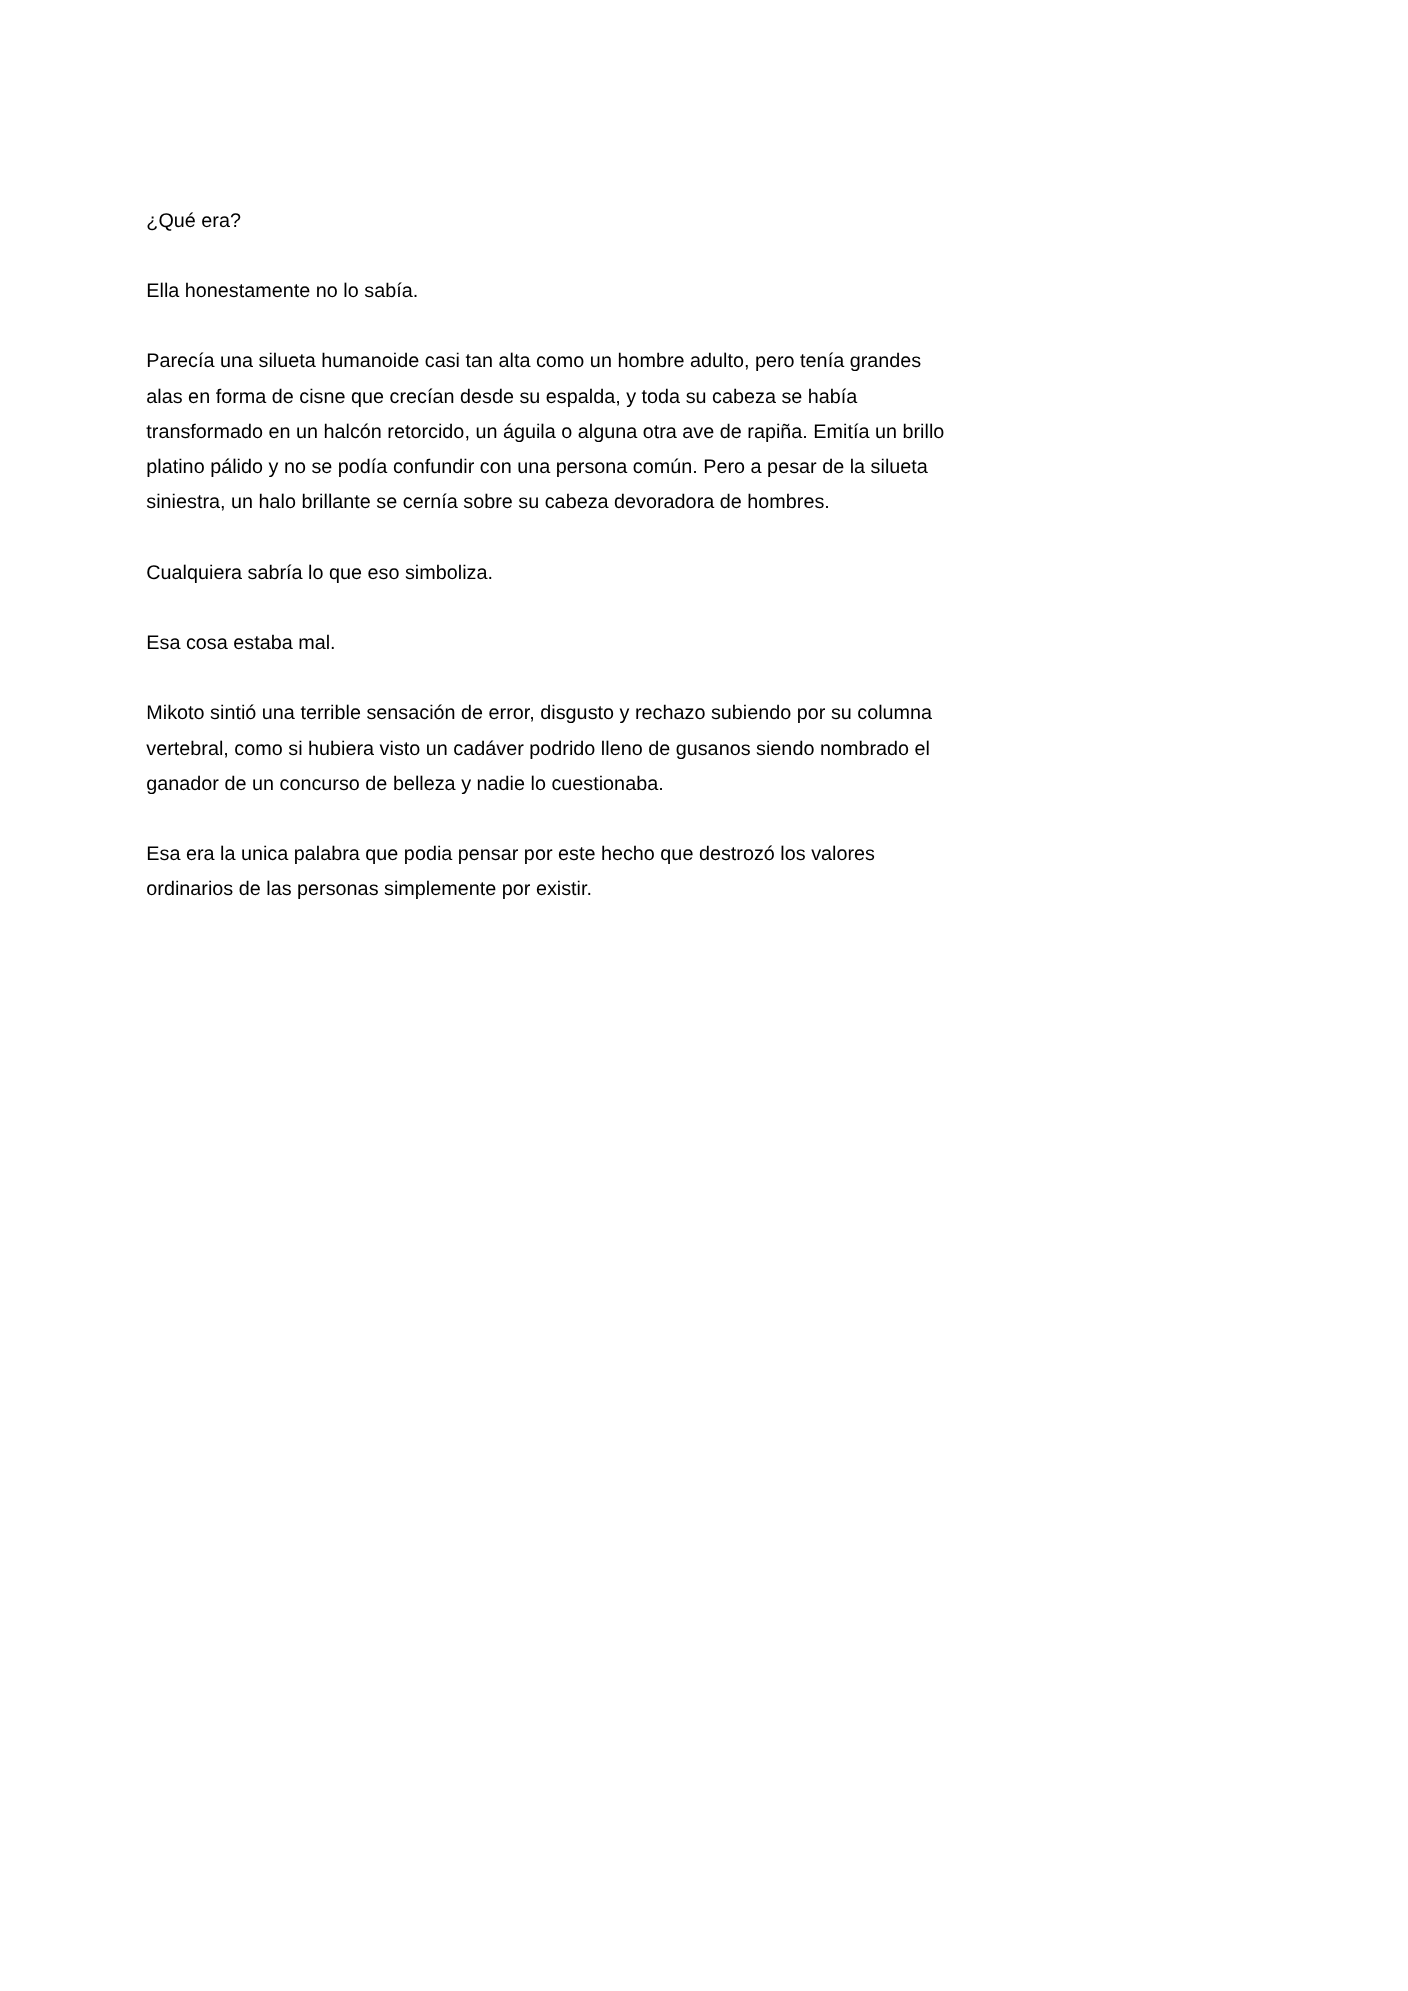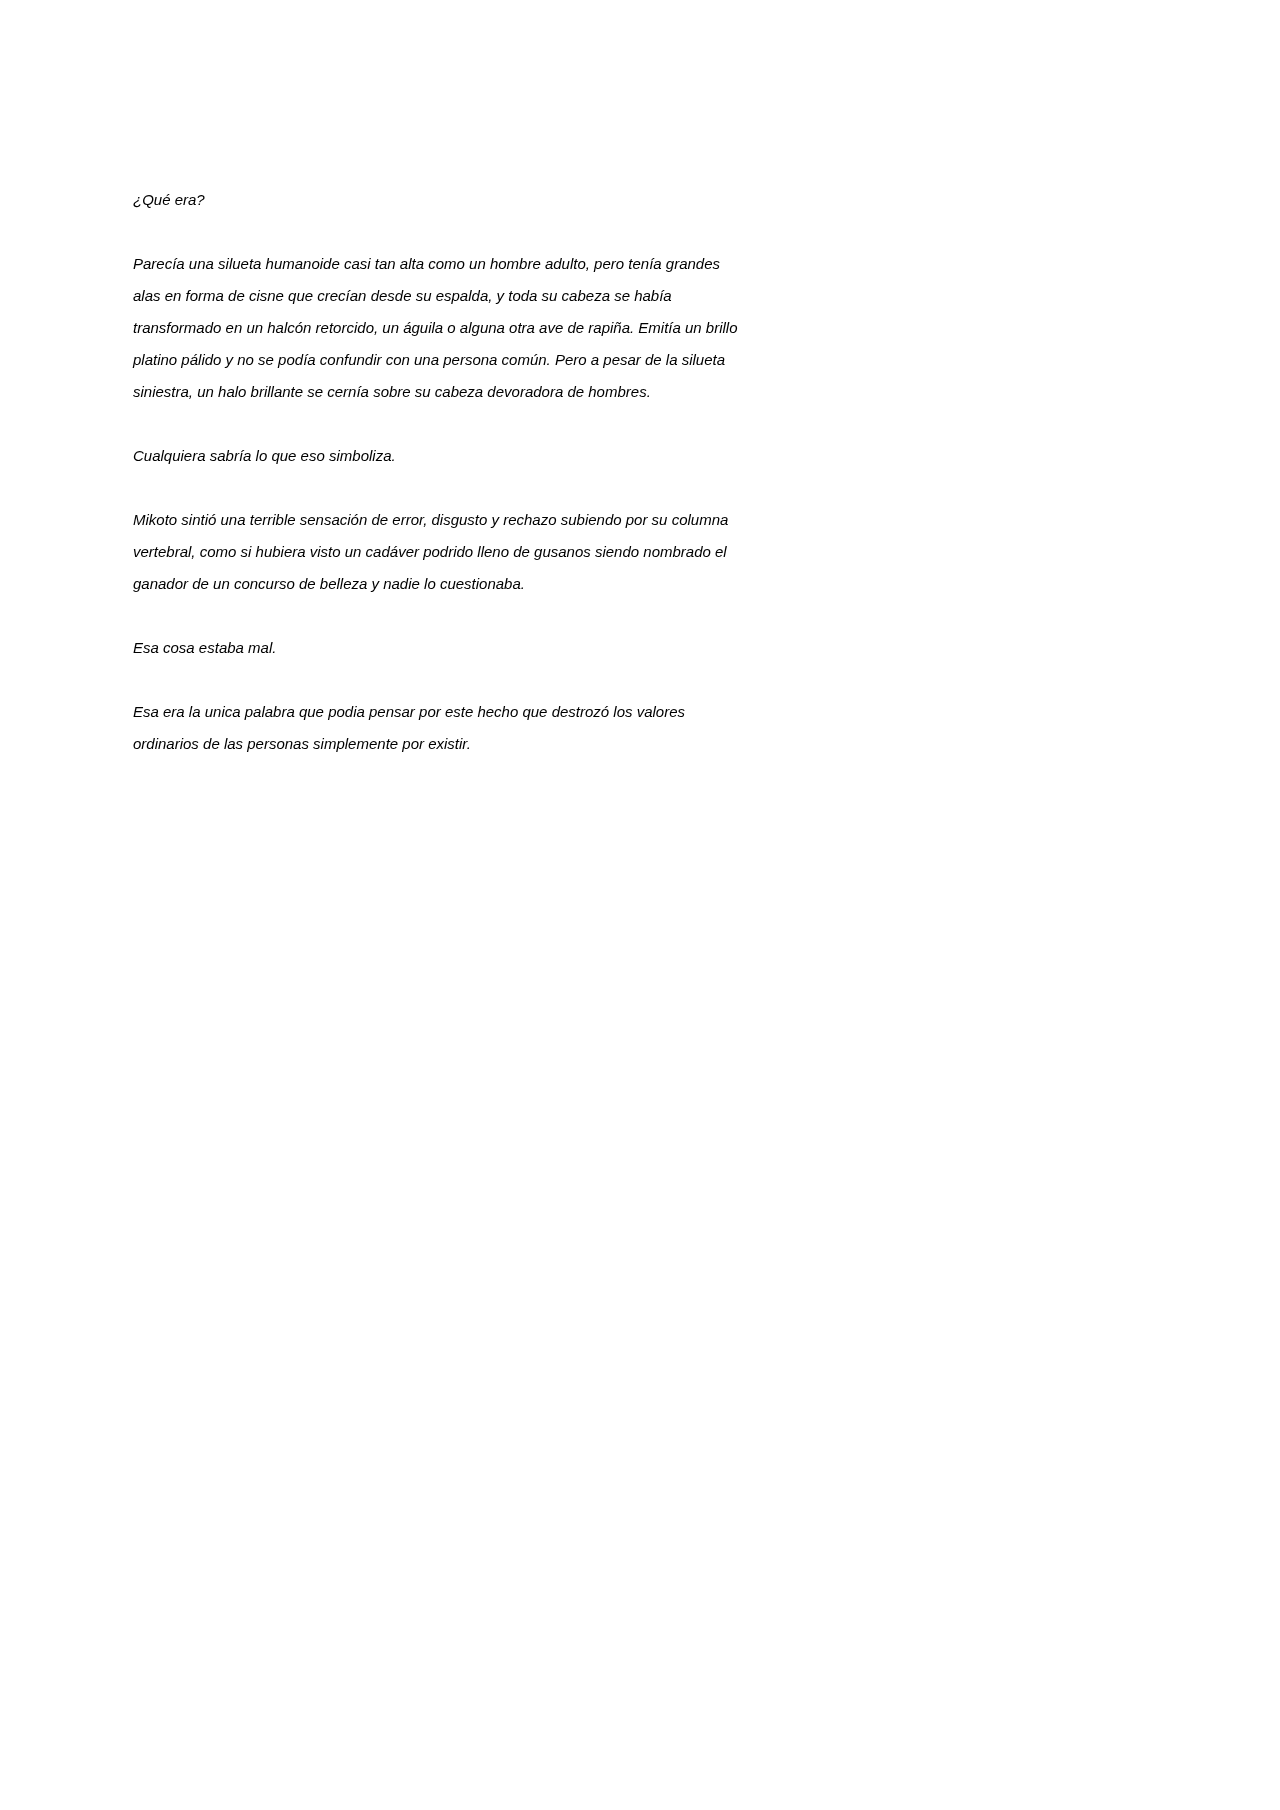--- a/index.html
+++ b/index.html
@@ -14,41 +14,41 @@
   }
   .page {
     box-sizing: border-box;
     width: 1280px;
     height: 1810px;
     background: #ffffff;
     padding: 184px 110px 0 133px;
   }
   .doc-text {
     font-family: "Liberation Sans", "DejaVu Sans", sans-serif;
-    font-size: 15px;
+    font-size: 18px;
     line-height: 32px;
     color: #000000;
     font-weight: 400;
-    font-style: italic;
   }
   .paragraph {
     margin: 0 0 32px 0;
     white-space: pre;  
   }
 </style>
 </head>
 <body>
 
 <div class="page doc-text">
   <p class="paragraph">¿Qué era?</p>
+  <p class="paragraph">Ella honestamente no lo sabía.</p>
   <p class="paragraph">Parecía una silueta humanoide casi tan alta como un hombre adulto, pero tenía grandes
 alas en forma de cisne que crecían desde su espalda, y toda su cabeza se había
 transformado en un halcón retorcido, un águila o alguna otra ave de rapiña. Emitía un brillo
 platino pálido y no se podía confundir con una persona común. Pero a pesar de la silueta
 siniestra, un halo brillante se cernía sobre su cabeza devoradora de hombres.</p>
   <p class="paragraph">Cualquiera sabría lo que eso simboliza.</p>
+  <p class="paragraph">Esa cosa estaba mal.</p>
   <p class="paragraph">Mikoto sintió una terrible sensación de error, disgusto y rechazo subiendo por su columna
 vertebral, como si hubiera visto un cadáver podrido lleno de gusanos siendo nombrado el
 ganador de un concurso de belleza y nadie lo cuestionaba.</p>
-  <p class="paragraph">Esa cosa estaba mal.</p>
   <p class="paragraph">Esa era la unica palabra que podia pensar por este hecho que destrozó los valores
 ordinarios de las personas simplemente por existir.</p>
 </div>
 
 </body></html>

